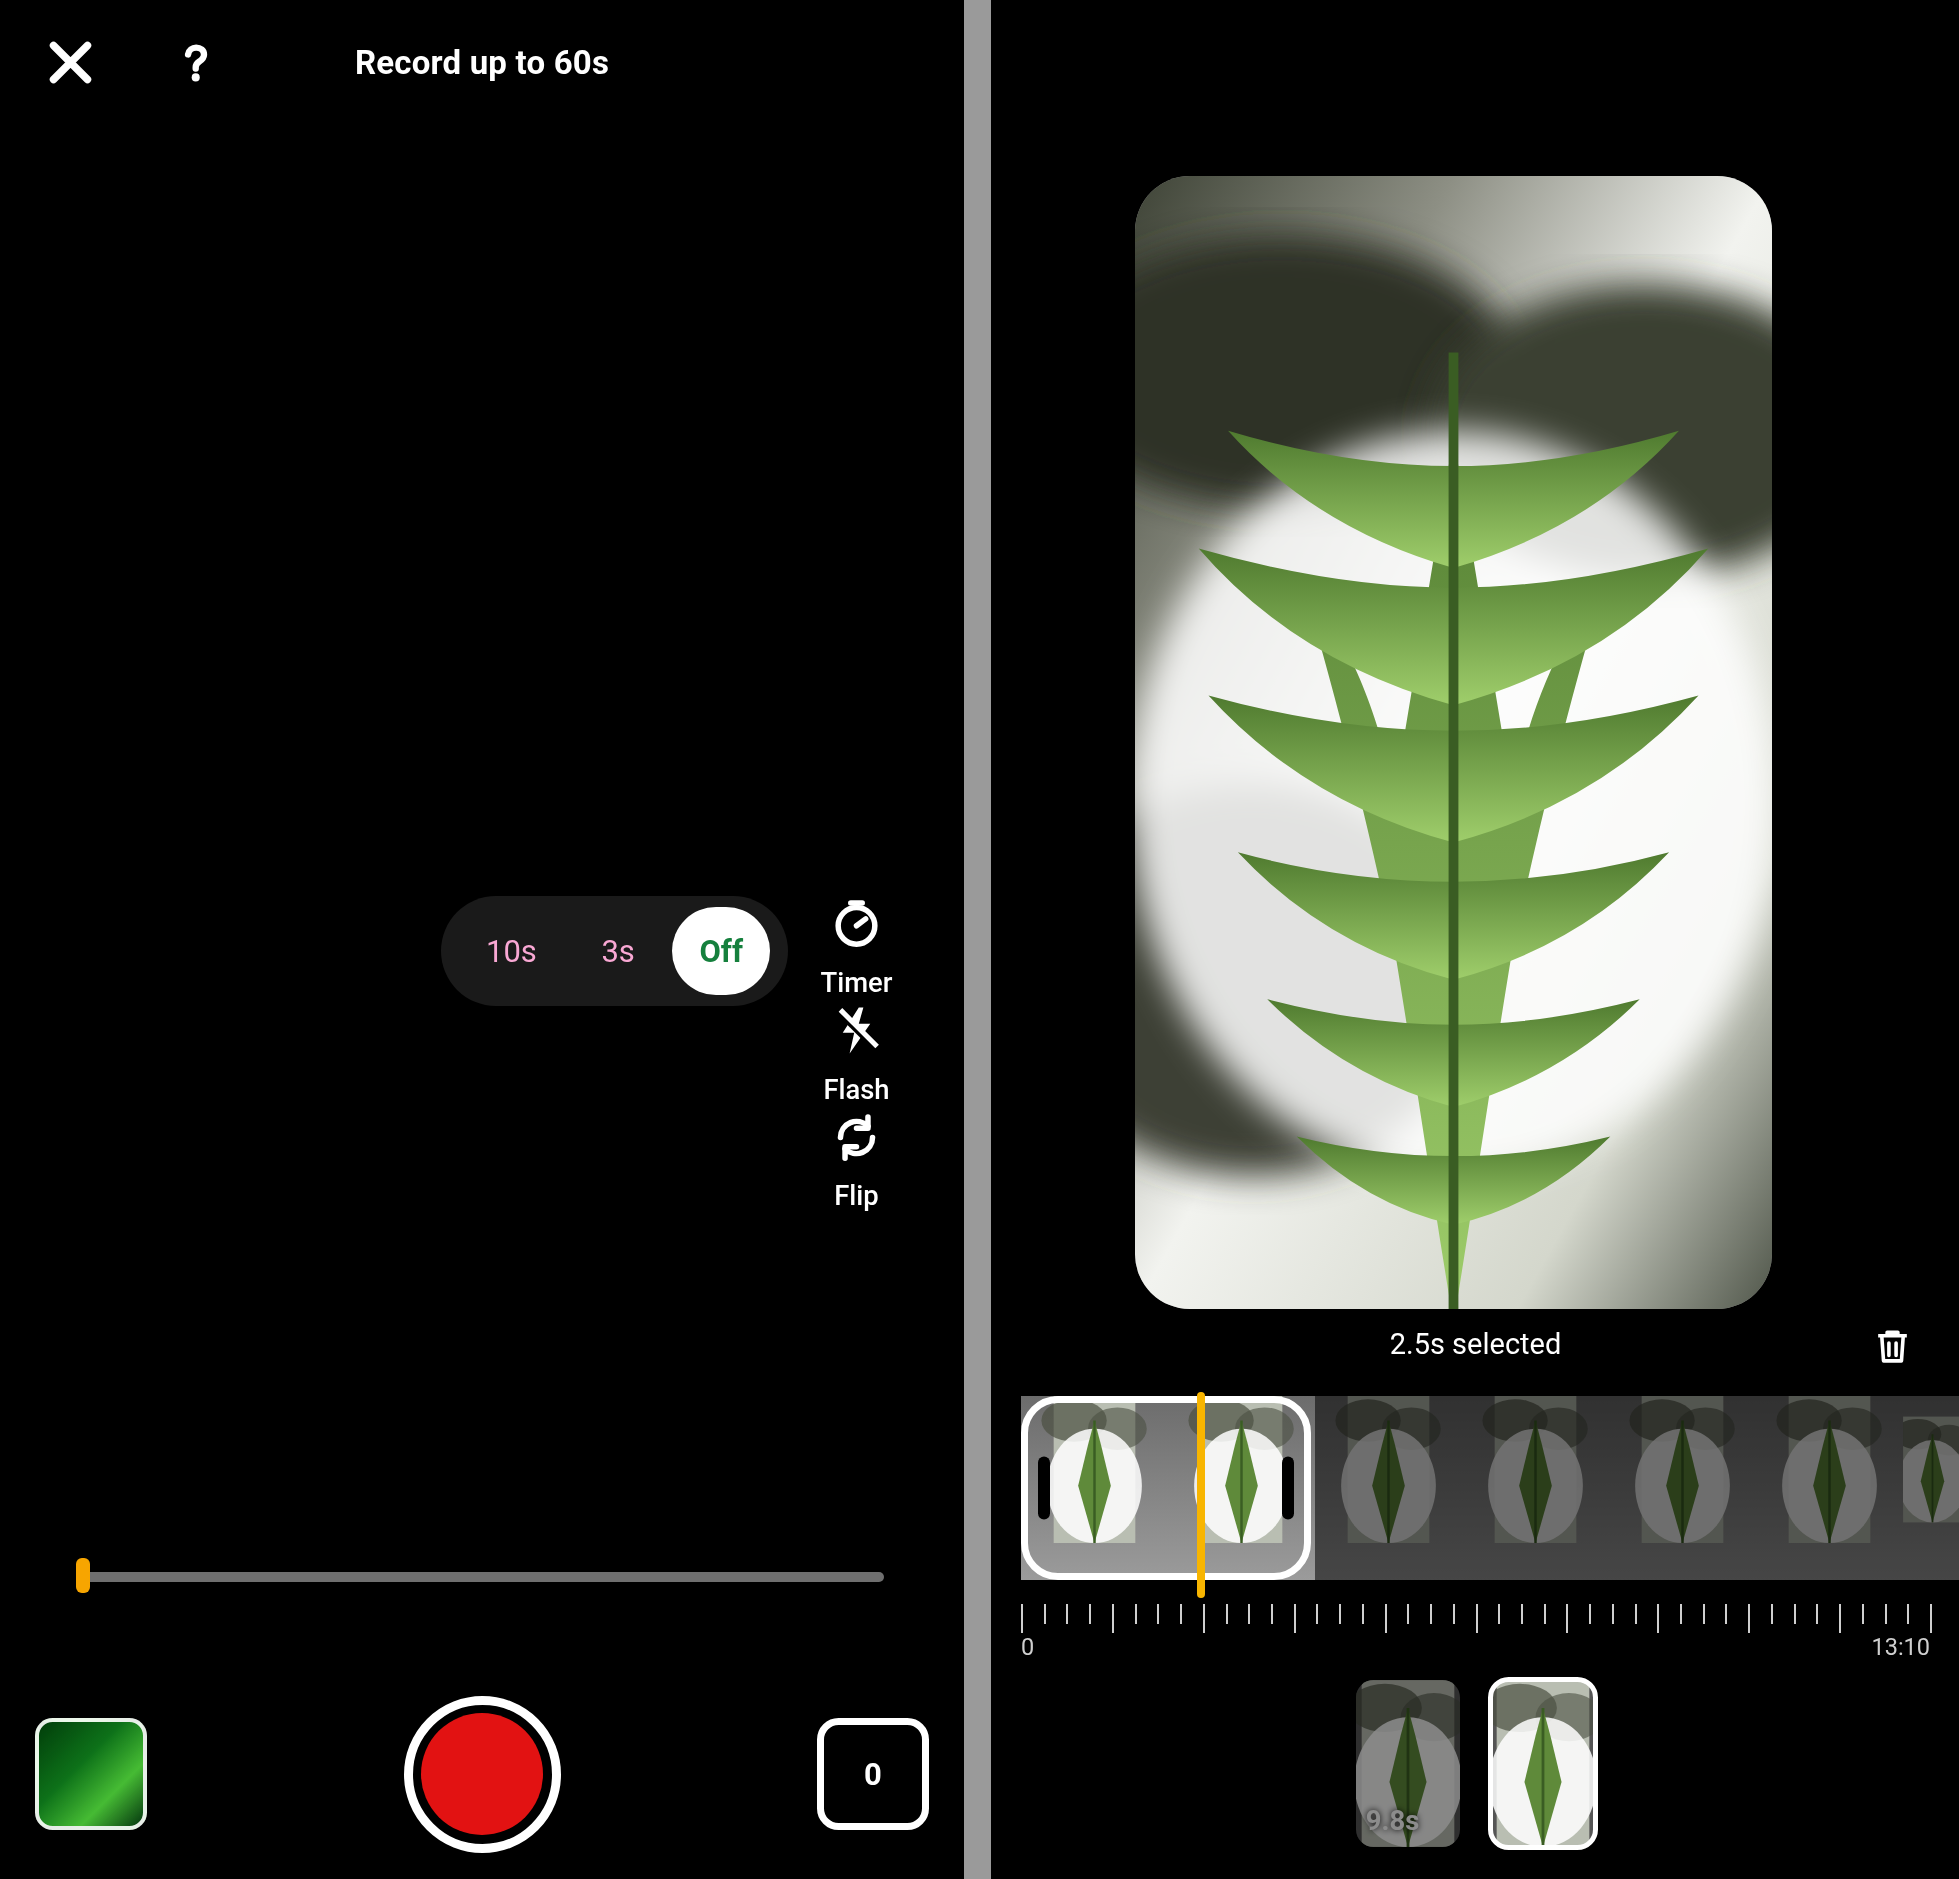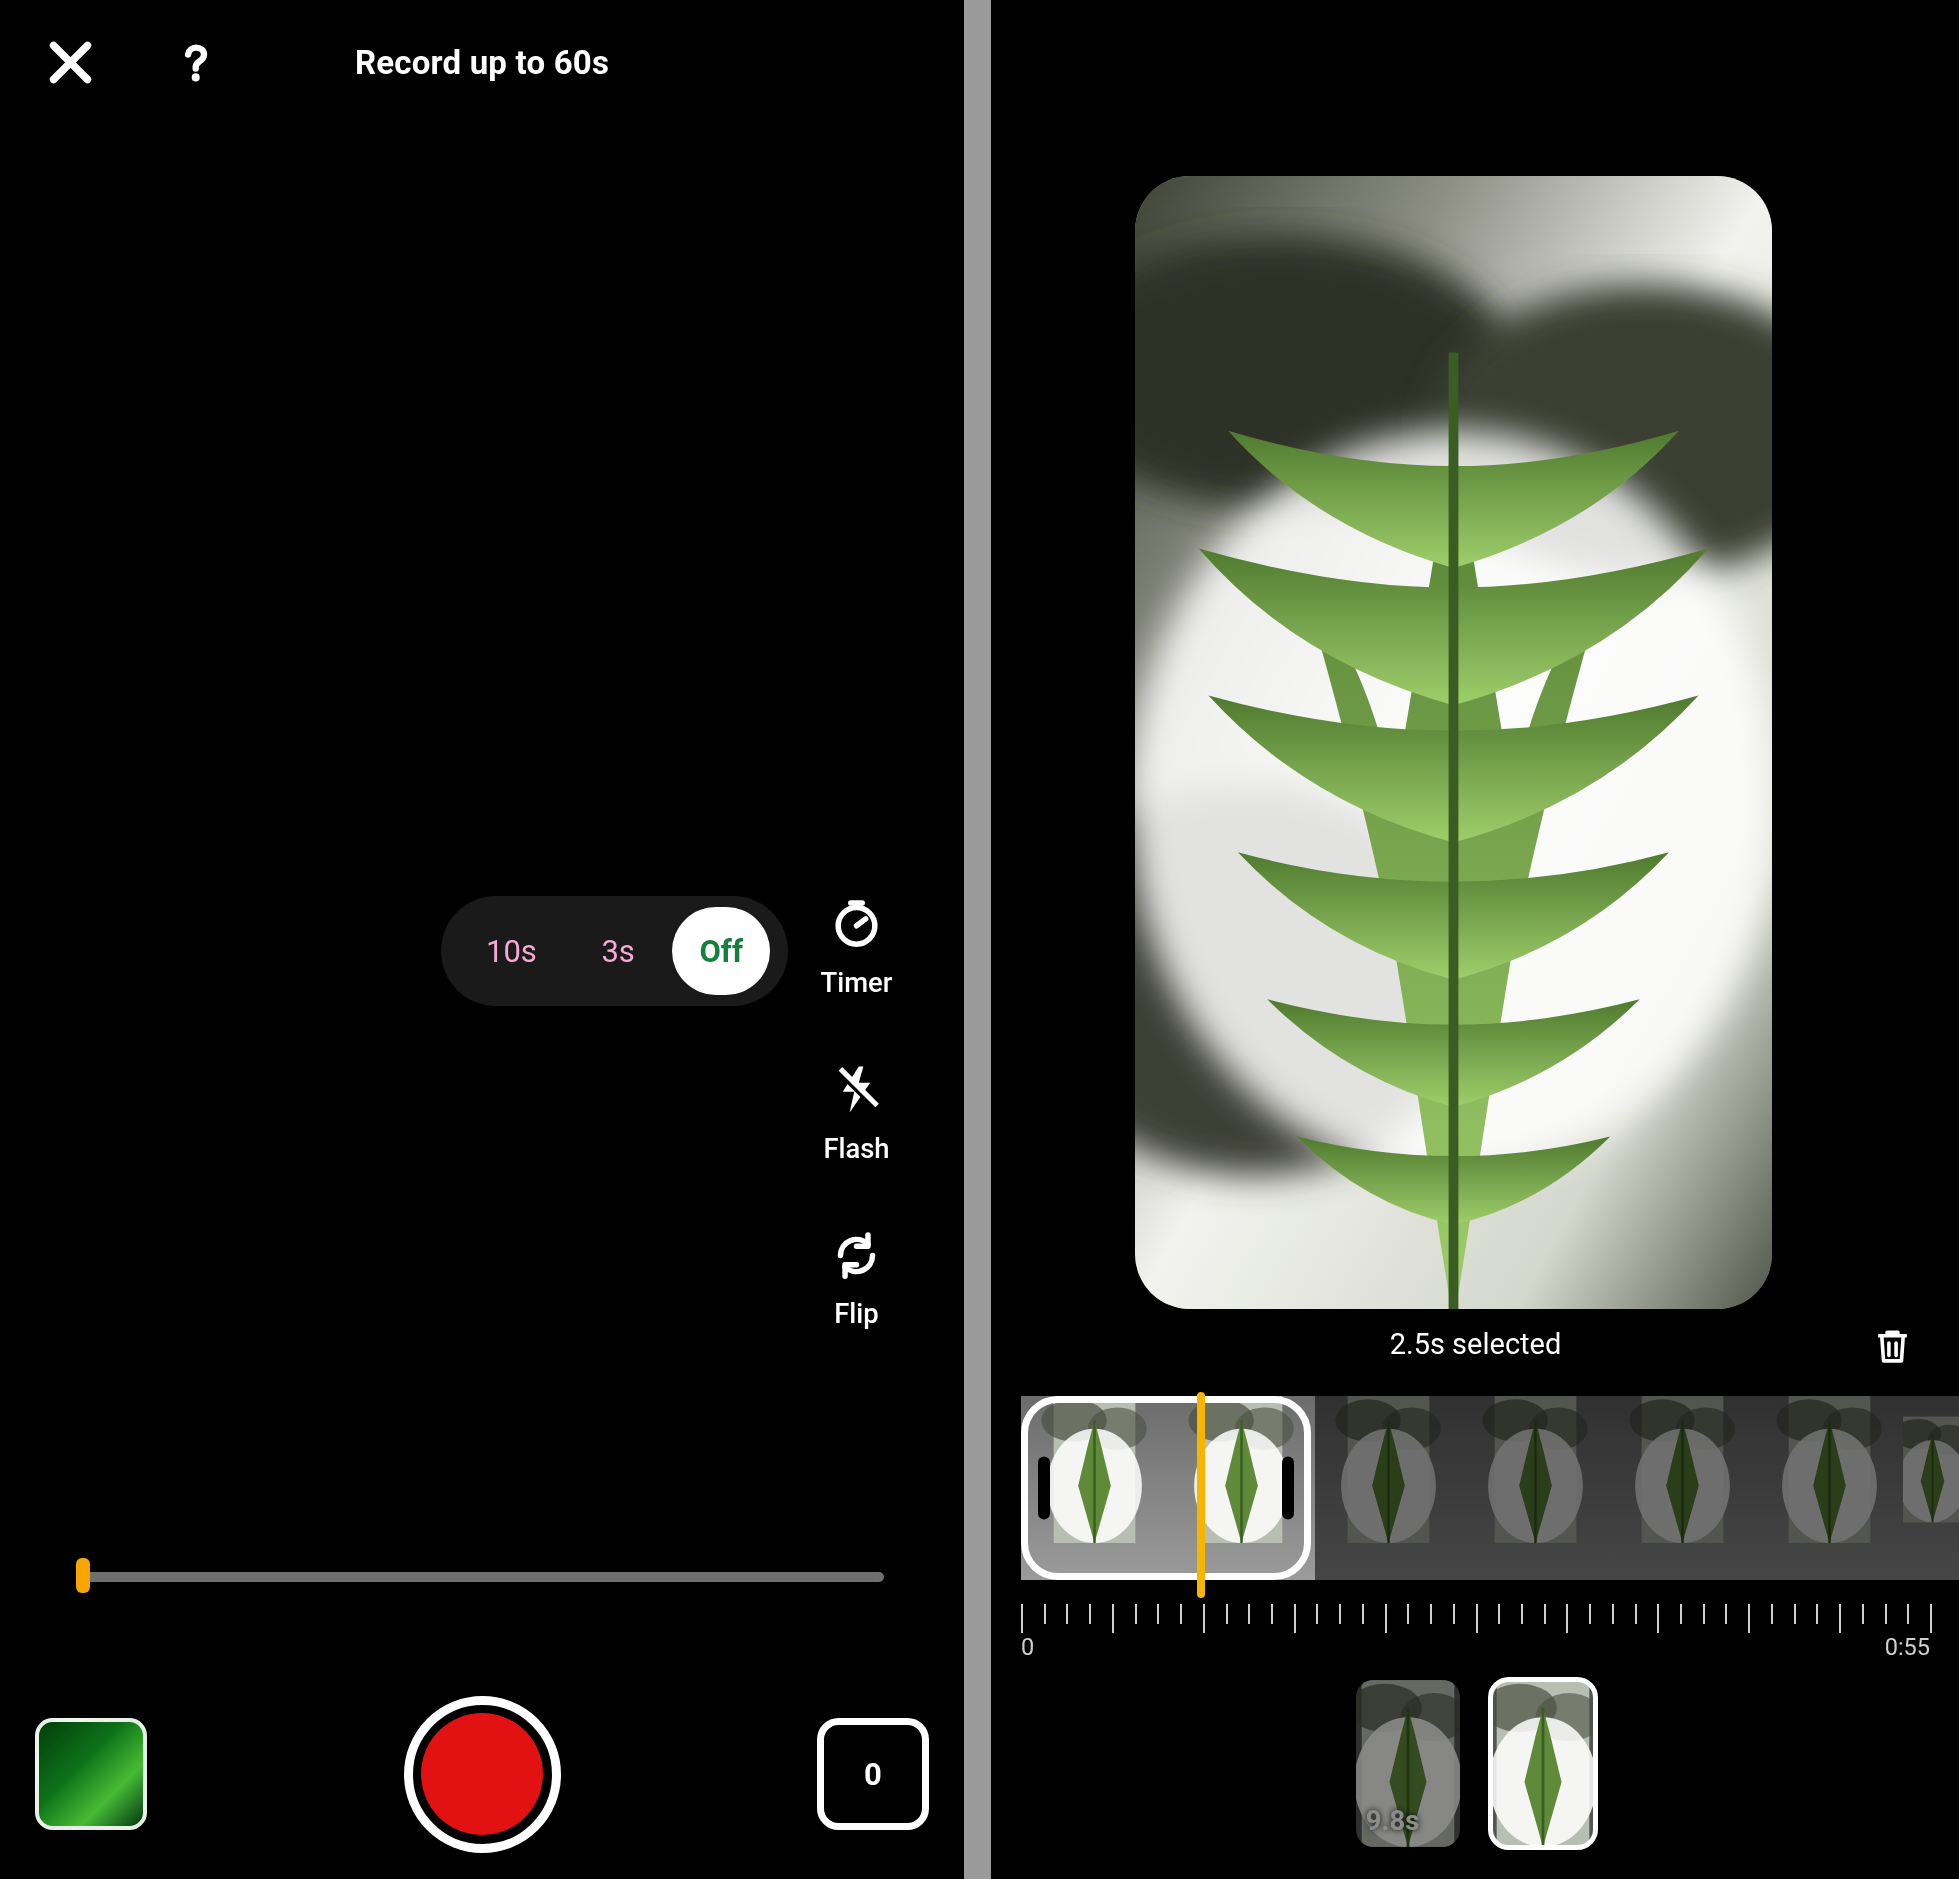--- a/index.html
+++ b/index.html
@@ -48,21 +48,20 @@
   .rec-sub   { font-size: 25.5px; color:#d6d6d6; margin-top:3.9px;}
 
   
   .tool-stack {
     position: absolute;
     right: 39px;
     top: 892px;
     width: 137px;
     display: flex; flex-direction: column;
     align-items: center;
-    gap: 59px;
   }
   .tool {
     display: flex; flex-direction: column; align-items: center;
     gap: 11.8px; cursor: pointer;
   }
   .tool .ticon { width: 63px; height: 63px; display:flex;align-items:center;justify-content:center; }
   .tool .ticon svg { width: 55px; height: 55px; }
   .tool .tlabel { font-size: 27.4px; font-weight: 500; }
 
   
@@ -430,21 +429,21 @@
         <div class="sel-box">
           <div class="notch l"></div>
           <div class="notch r"></div>
         </div>
         <div class="playhead"></div>
       </div>
     </div>
 
     <div class="ruler">
       <span class="rl-label" style="left:0">0</span>
-      <span class="rl-label" style="right:0">0:55</span>
+      <span class="rl-label" style="right:0">13:10</span>
     <div class="tick major" style="left: 0%;"></div>
         <div class="tick" style="left: 2.5%;"></div>
         <div class="tick" style="left: 5%;"></div>
         <div class="tick" style="left: 7.5%;"></div>
         <div class="tick major" style="left: 10%;"></div>
         <div class="tick" style="left: 12.5%;"></div>
         <div class="tick" style="left: 15%;"></div>
         <div class="tick" style="left: 17.5%;"></div>
         <div class="tick major" style="left: 20%;"></div>
         <div class="tick" style="left: 22.5%;"></div>

